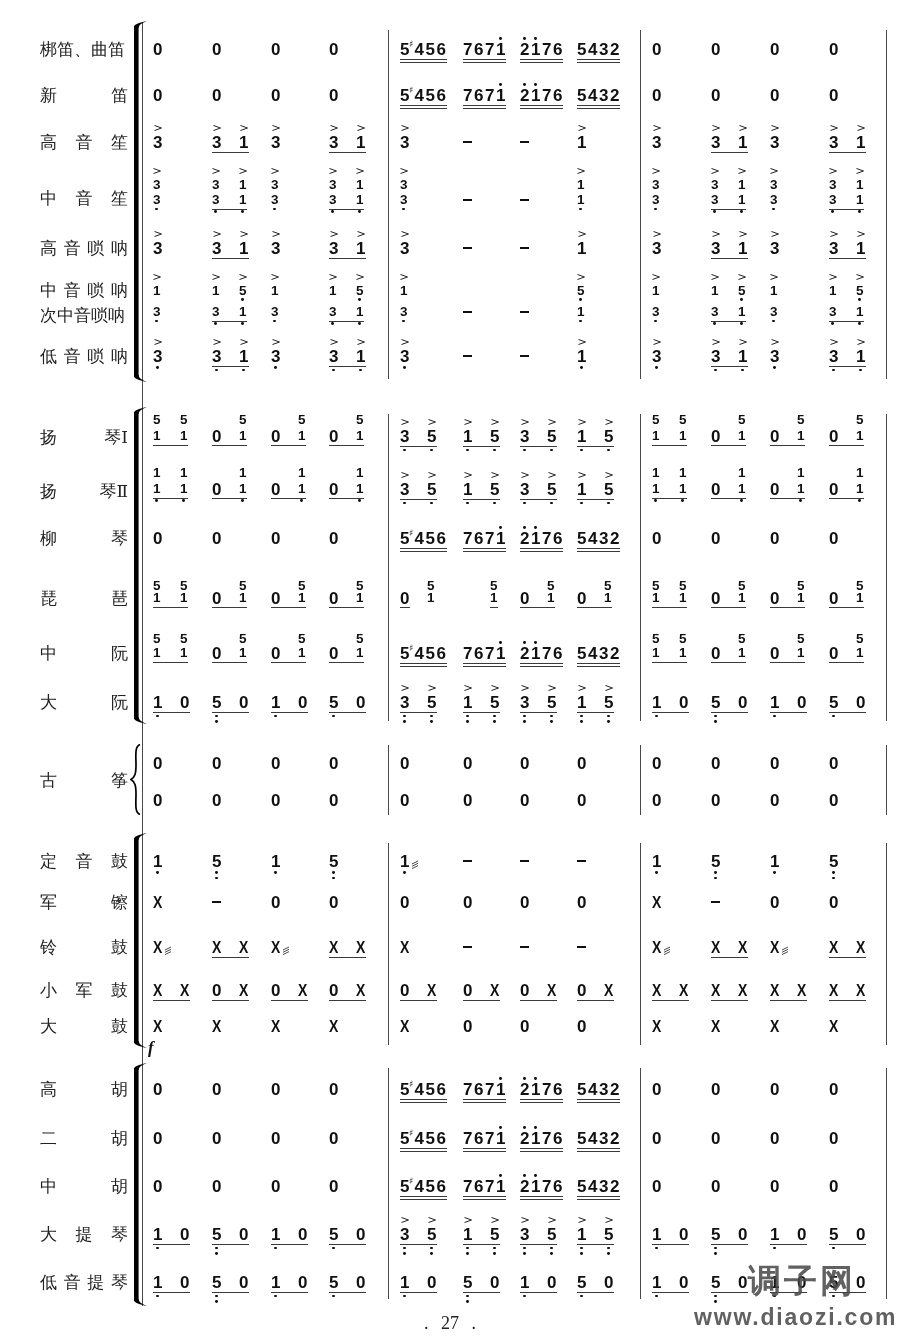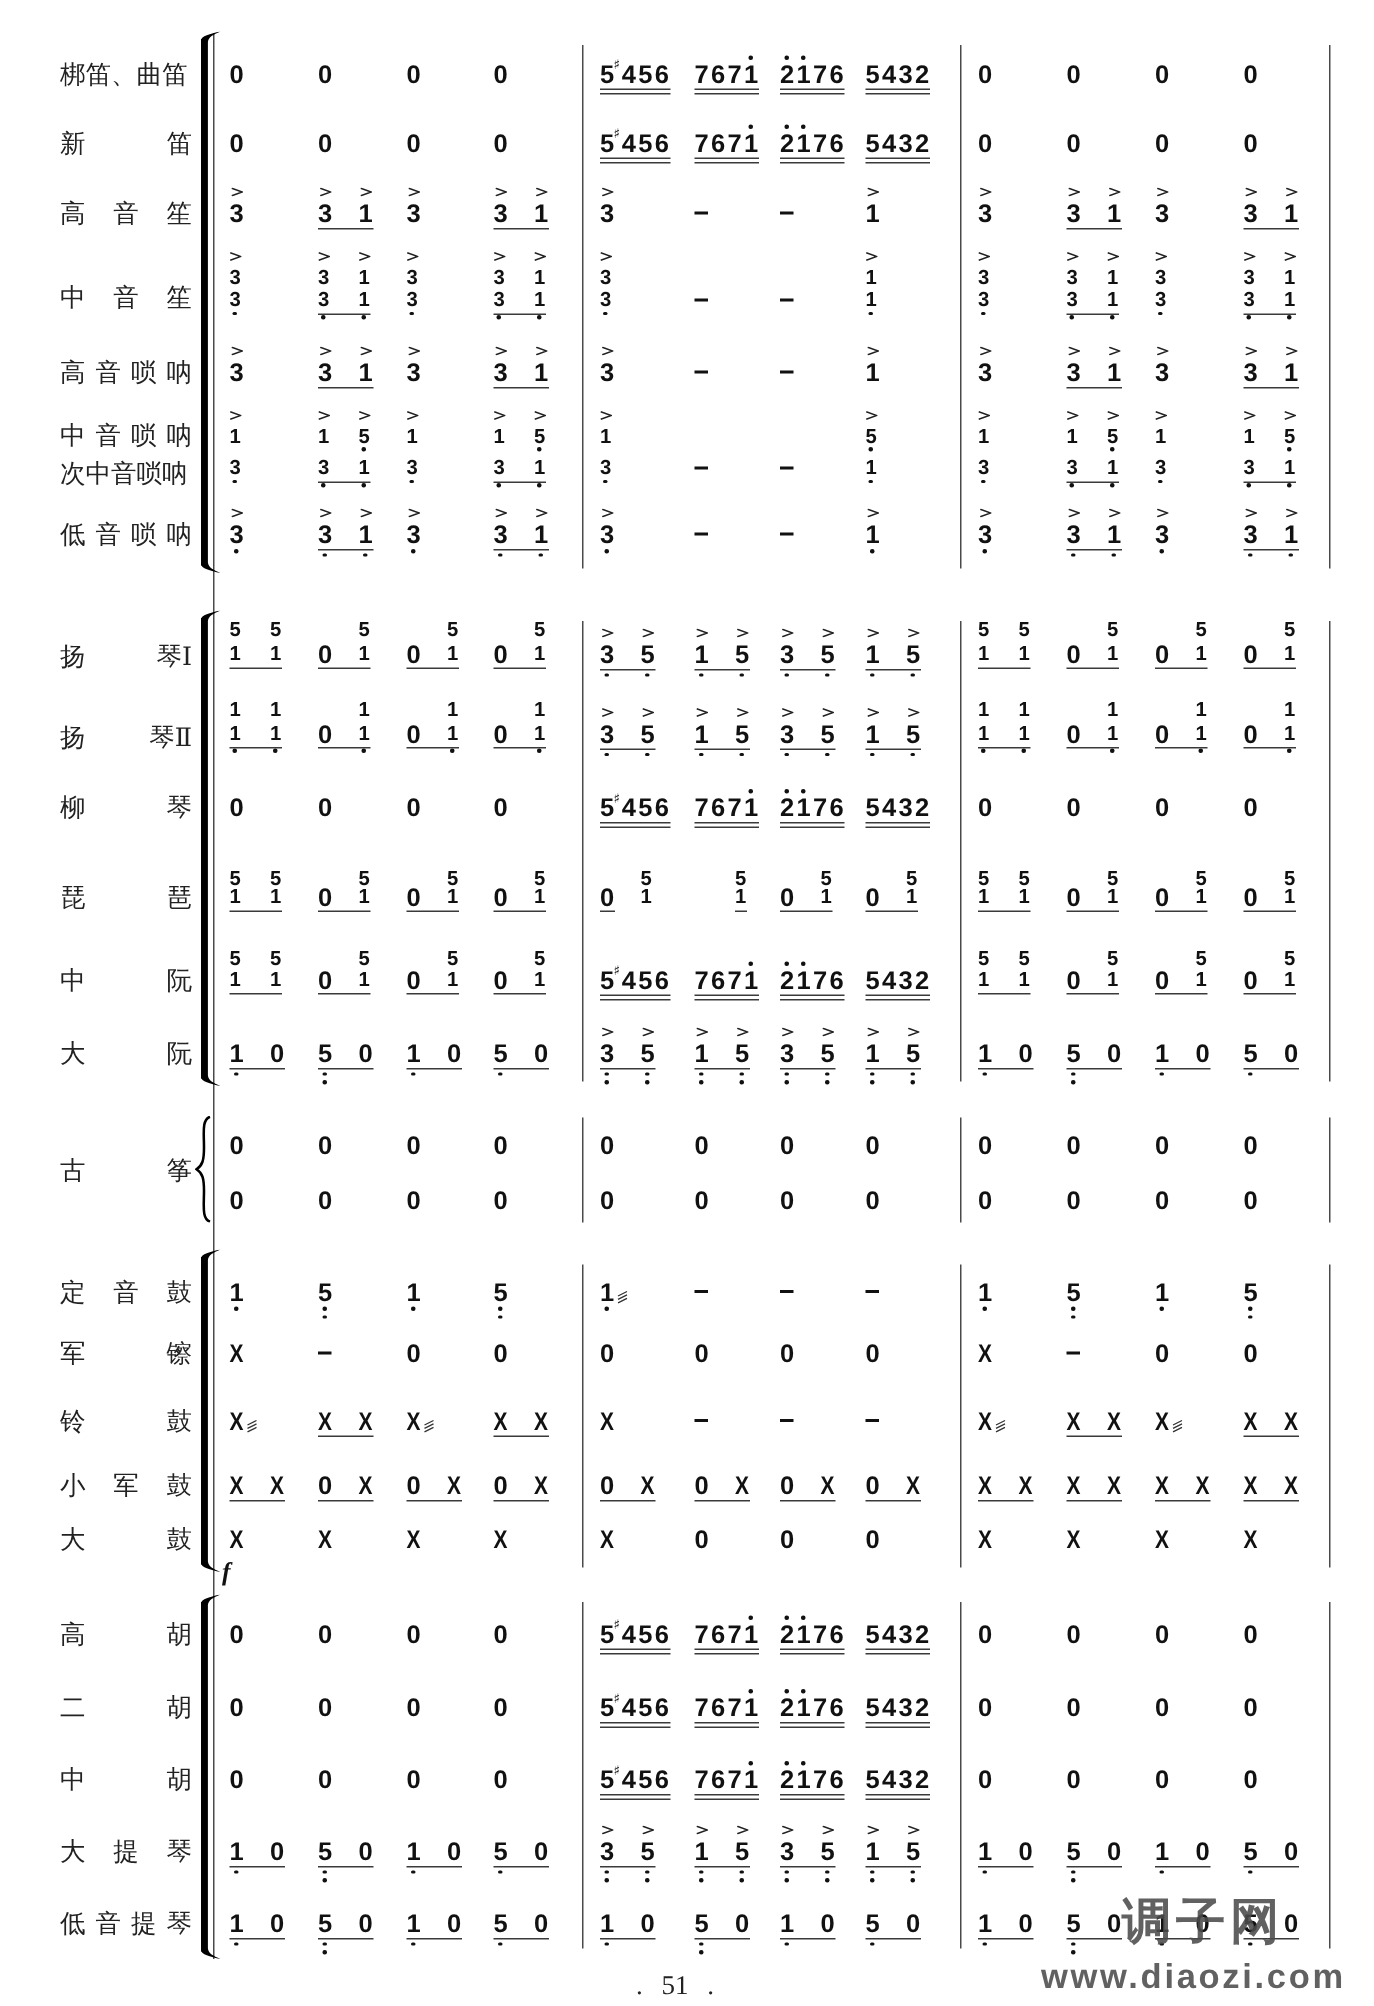--- a/index.html
+++ b/index.html
@@ -67,21 +67,21 @@
 
   <div class="bar" style="left:388px;top:843px;height:202px"></div>
   <div class="bar" style="left:640px;top:843px;height:202px"></div>
   <div class="bar" style="left:886px;top:843px;height:202px"></div>
 
   <div class="bar" style="left:388px;top:1068px;height:231px"></div>
   <div class="bar" style="left:640px;top:1068px;height:231px"></div>
   <div class="bar" style="left:886px;top:1068px;height:231px"></div>
 
   <div class="dyn">f</div>
-  <div class="pagenum">. 51 .</div>
+  <div class="pagenum">. 27 .</div>
   <div class="wm-title">调子网</div>
   <div class="wm-url">www.diaozi.com</div>
 <div class="part">
       <div class="lbl" style="top: 39px;">
         <span>梆笛、曲笛</span>
       </div>
       <div class="measure">
         <div class="beat">
           <div class="note">
             <span class="d" style="left: 153px; top: 40.7px;">0</span>

